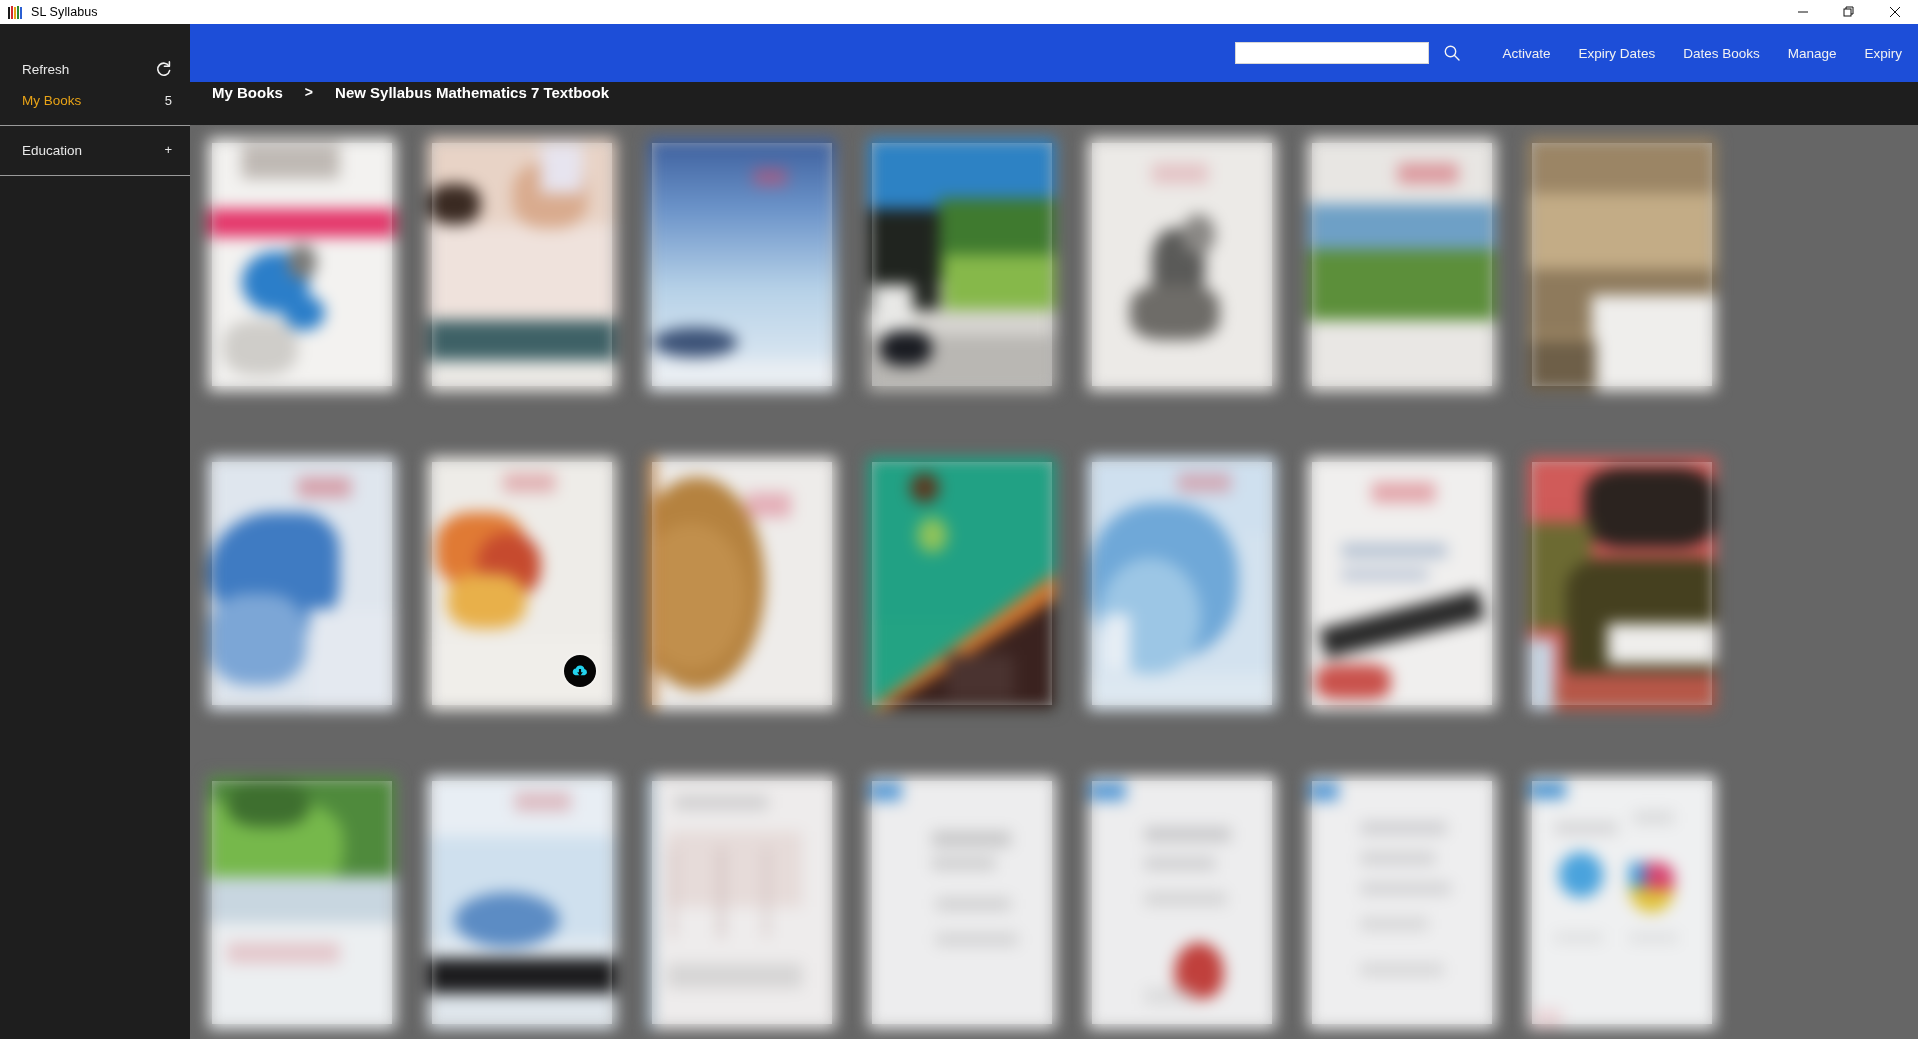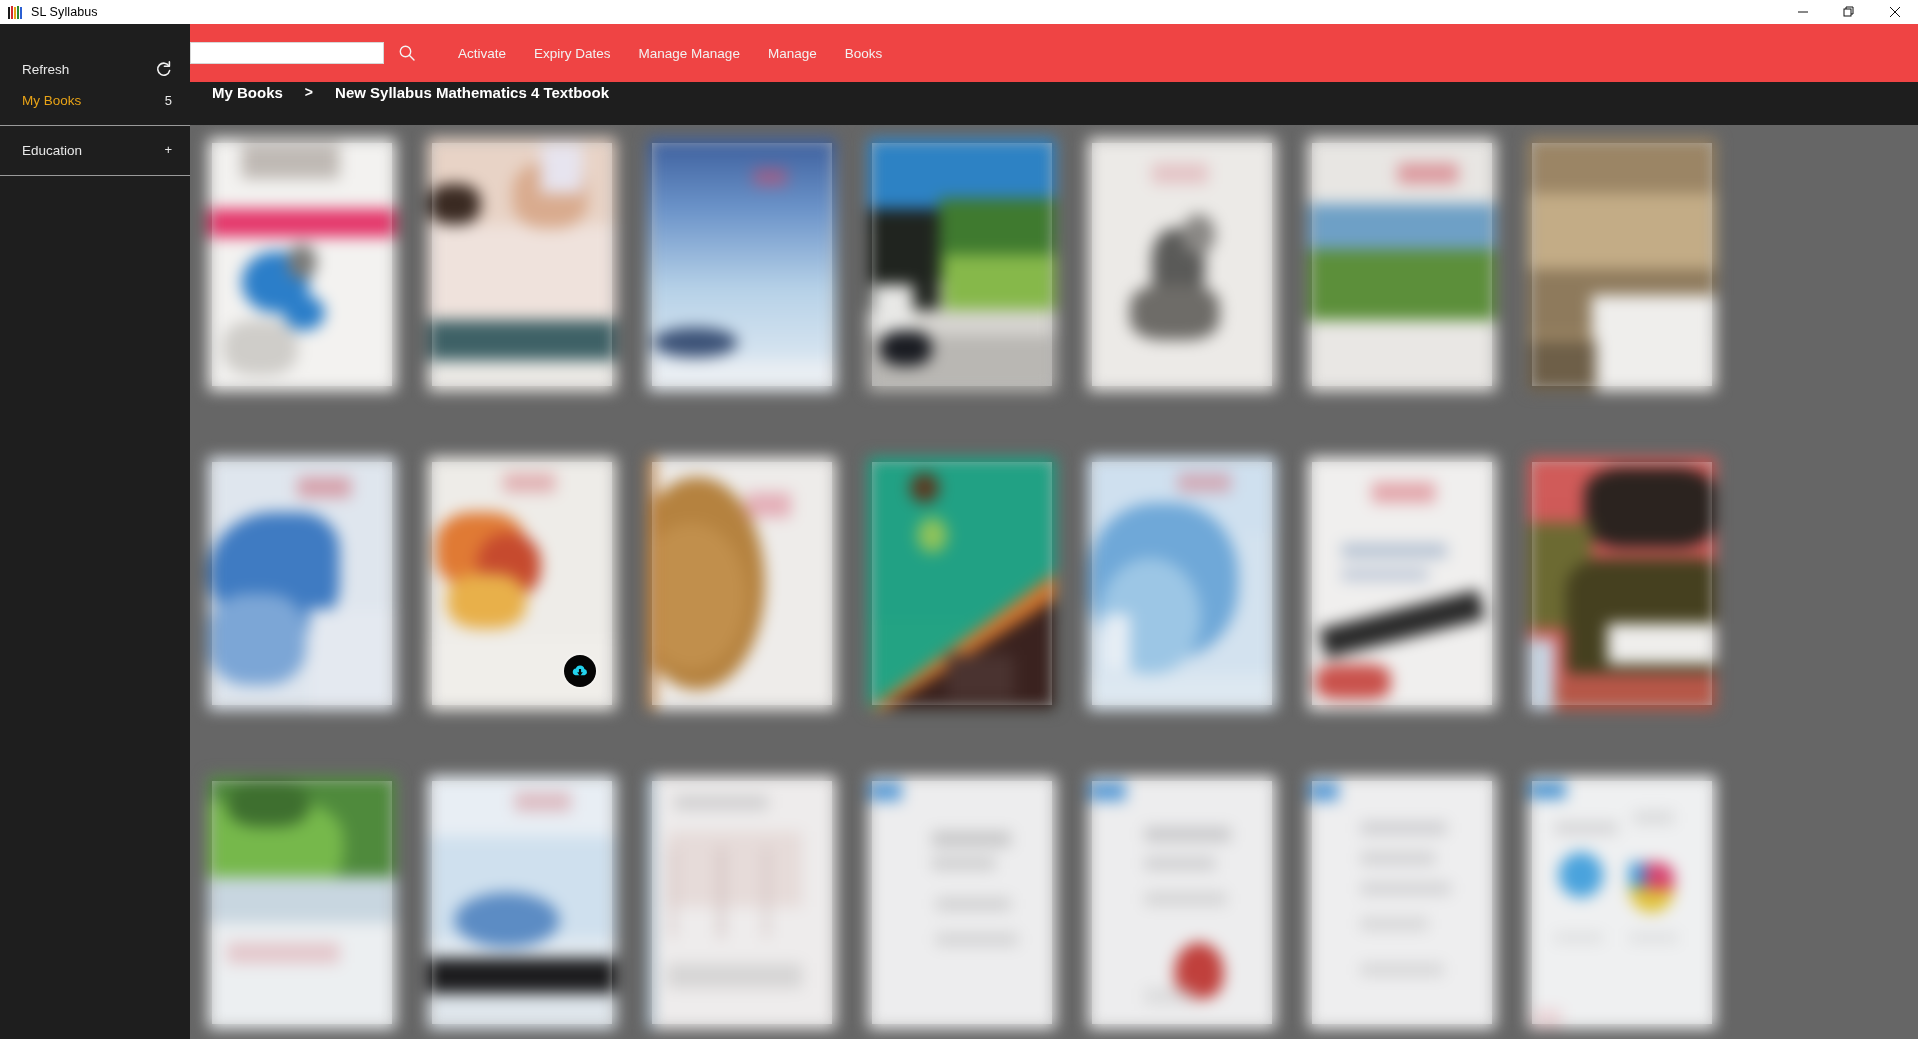--- a/index.html
+++ b/index.html
@@ -121,23 +121,24 @@
     flex: 1;
     display: flex;
     flex-direction: column;
     min-width: 0;
     background: #1e1e1e;
   }
 
   
   .topbar {
     height: 58px;
-    background: #ef4444;
-    display: flex;
-    align-items: center;
+    background: #1d4ed8;
+    display: flex;
+    align-items: center;
+    justify-content: flex-end;
     padding-right: 2px;
     gap: 0px;
   }
   .search-wrap {
     display: flex;
     align-items: center;
     gap: 14px;
     margin-right: 28px;
   }
   .search-input {
@@ -317,30 +318,30 @@
         <span class="search-icon">
           <svg width="18" height="18" viewBox="0 0 18 18">
             <circle cx="7.5" cy="7.5" r="5.2" fill="none" stroke="#f4f4f4" stroke-width="1.4"></circle>
             <line x1="11.3" y1="11.3" x2="16" y2="16" stroke="#f4f4f4" stroke-width="1.4" stroke-linecap="round"></line>
           </svg>
         </span>
       </div>
       <div class="nav-links">
         <span class="nav-link">Activate</span>
         <span class="nav-link">Expiry Dates</span>
-        <span class="nav-link">Manage Manage</span>
+        <span class="nav-link">Dates Books</span>
         <span class="nav-link">Manage</span>
-        <span class="nav-link">Books</span>
+        <span class="nav-link">Expiry</span>
       </div>
     </div>
 
     <div class="breadcrumb-bar">
       <span class="crumb">My Books</span>
       <span class="crumb-sep">&gt;</span>
-      <span class="crumb">New Syllabus Mathematics 4 Textbook</span>
+      <span class="crumb">New Syllabus Mathematics 7 Textbook</span>
     </div>
 
     <div class="content">
       <div class="grid">
 
         <div class="thumb">
           <div class="page" style="background:#f3f2f0;">
             <div class="layer" style="left:0;top:28%;width:100%;height:11%;background:#e4366a;"></div>
             <div class="layer" style="left:18%;top:45%;width:36%;height:24%;background:#2b7ec9;border-radius:50% 40% 45% 50%;"></div>
             <div class="layer" style="left:40%;top:62%;width:22%;height:14%;background:#2b7ec9;border-radius:50%;"></div>

